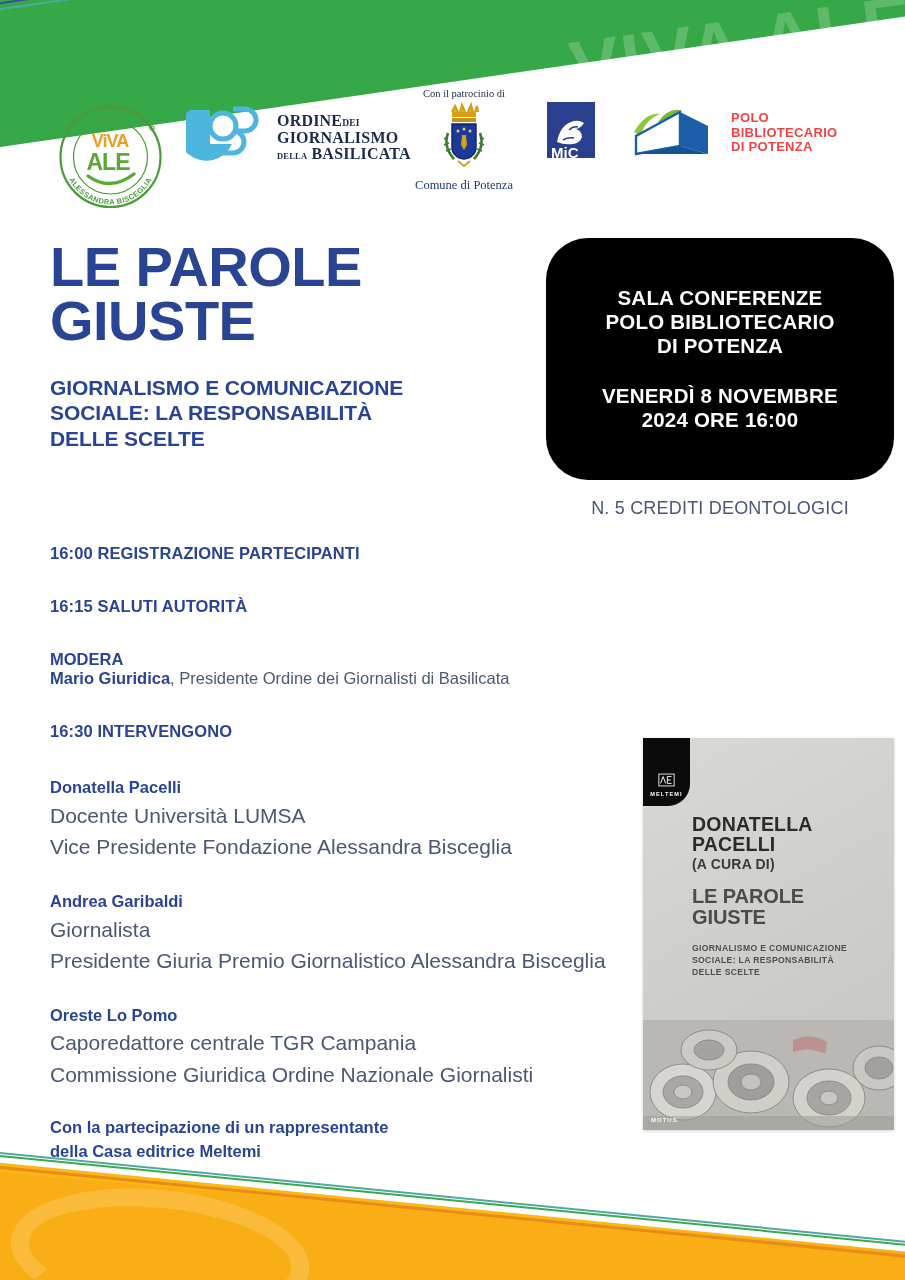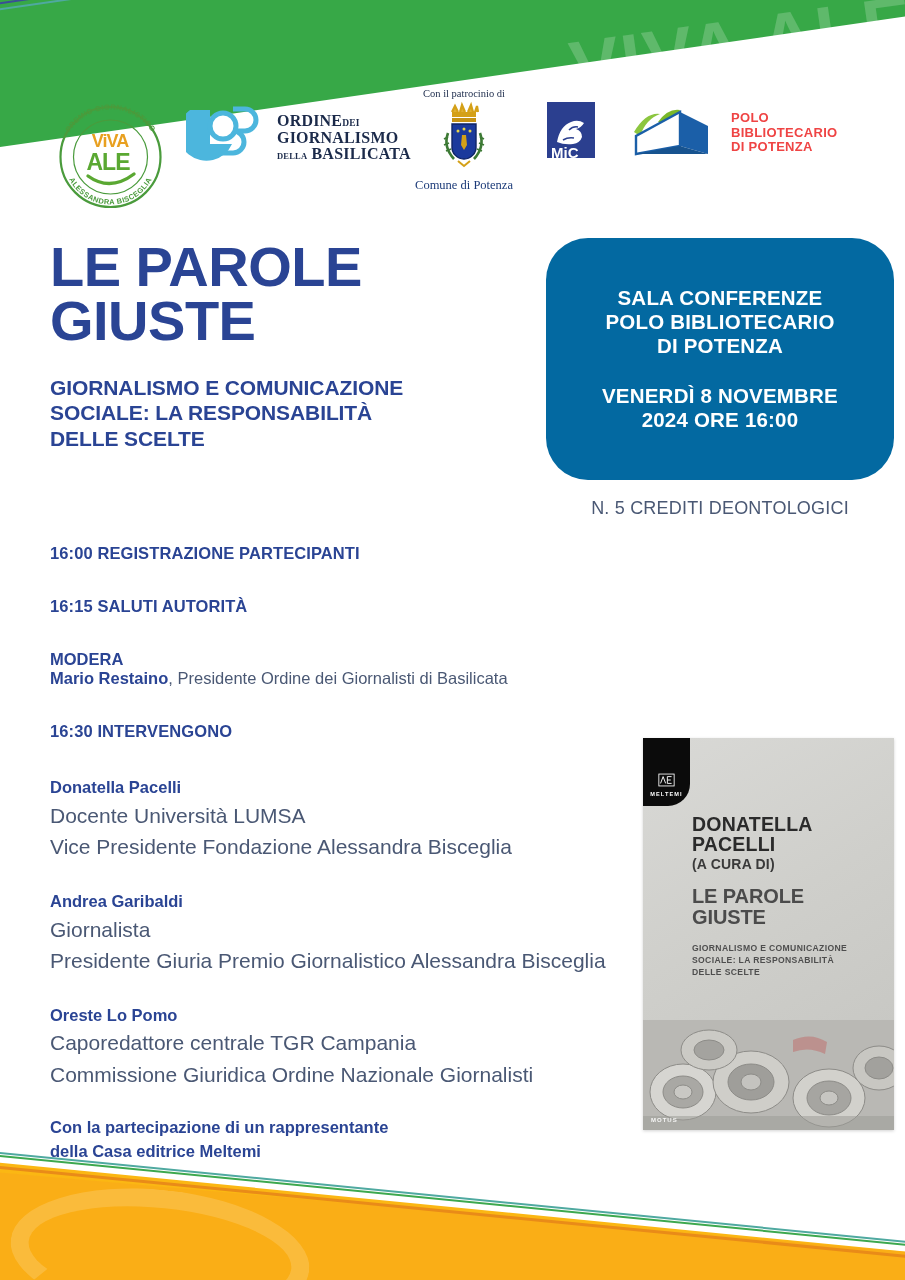--- a/index.html
+++ b/index.html
@@ -99,21 +99,21 @@
     color:#2a4494; letter-spacing:-0.5px;
   }
   .subtitle {
     margin-top:26px; font-size:21px; font-weight:bold; line-height:1.22;
     color:#2a4494; letter-spacing:-0.1px;
   }
 
   
   .info-box {
     position:absolute; left:546px; top:238px; width:348px; height:242px;
-    background:#0369a1; border-radius:42px;
+    background:#000000; border-radius:42px;
     display:flex; flex-direction:column; align-items:center; justify-content:center;
     color:#ffffff; text-align:center; padding:10px 18px;
   }
   .info-venue { font-size:20.5px; font-weight:bold; line-height:1.17; letter-spacing:.2px; }
   .info-date { margin-top:26px; font-size:20.5px; font-weight:bold; line-height:1.17; letter-spacing:.2px; }
   .credits {
     position:absolute; left:546px; top:498px; width:348px;
     text-align:center; font-size:18px; color:#4a5874; letter-spacing:.2px;
   }
 
@@ -289,21 +289,21 @@
   <div class="credits">N. 5 CREDITI DEONTOLOGICI</div>
 
   <div class="programme">
     <div class="slot">16:00 REGISTRAZIONE PARTECIPANTI</div>
     <div class="gap-lg"></div>
     <div class="slot">16:15 SALUTI AUTORITÀ</div>
     <div class="gap-lg"></div>
 
     <div>
       <div class="mod-label">MODERA</div>
-      <div class="mod-person"><b>Mario Restaino</b><span>, Presidente Ordine dei Giornalisti di Basilicata</span></div>
+      <div class="mod-person"><b>Mario Giuridica</b><span>, Presidente Ordine dei Giornalisti di Basilicata</span></div>
     </div>
 
     <div class="gap-lg"></div>
     <div class="slot">16:30 INTERVENGONO</div>
     <div class="gap-lg"></div>
 
     <div class="speaker">
       <div class="sp-name">Donatella Pacelli</div>
       <div class="sp-role">Docente Università LUMSA</div>
       <div class="sp-role">Vice Presidente Fondazione Alessandra Bisceglia</div>

